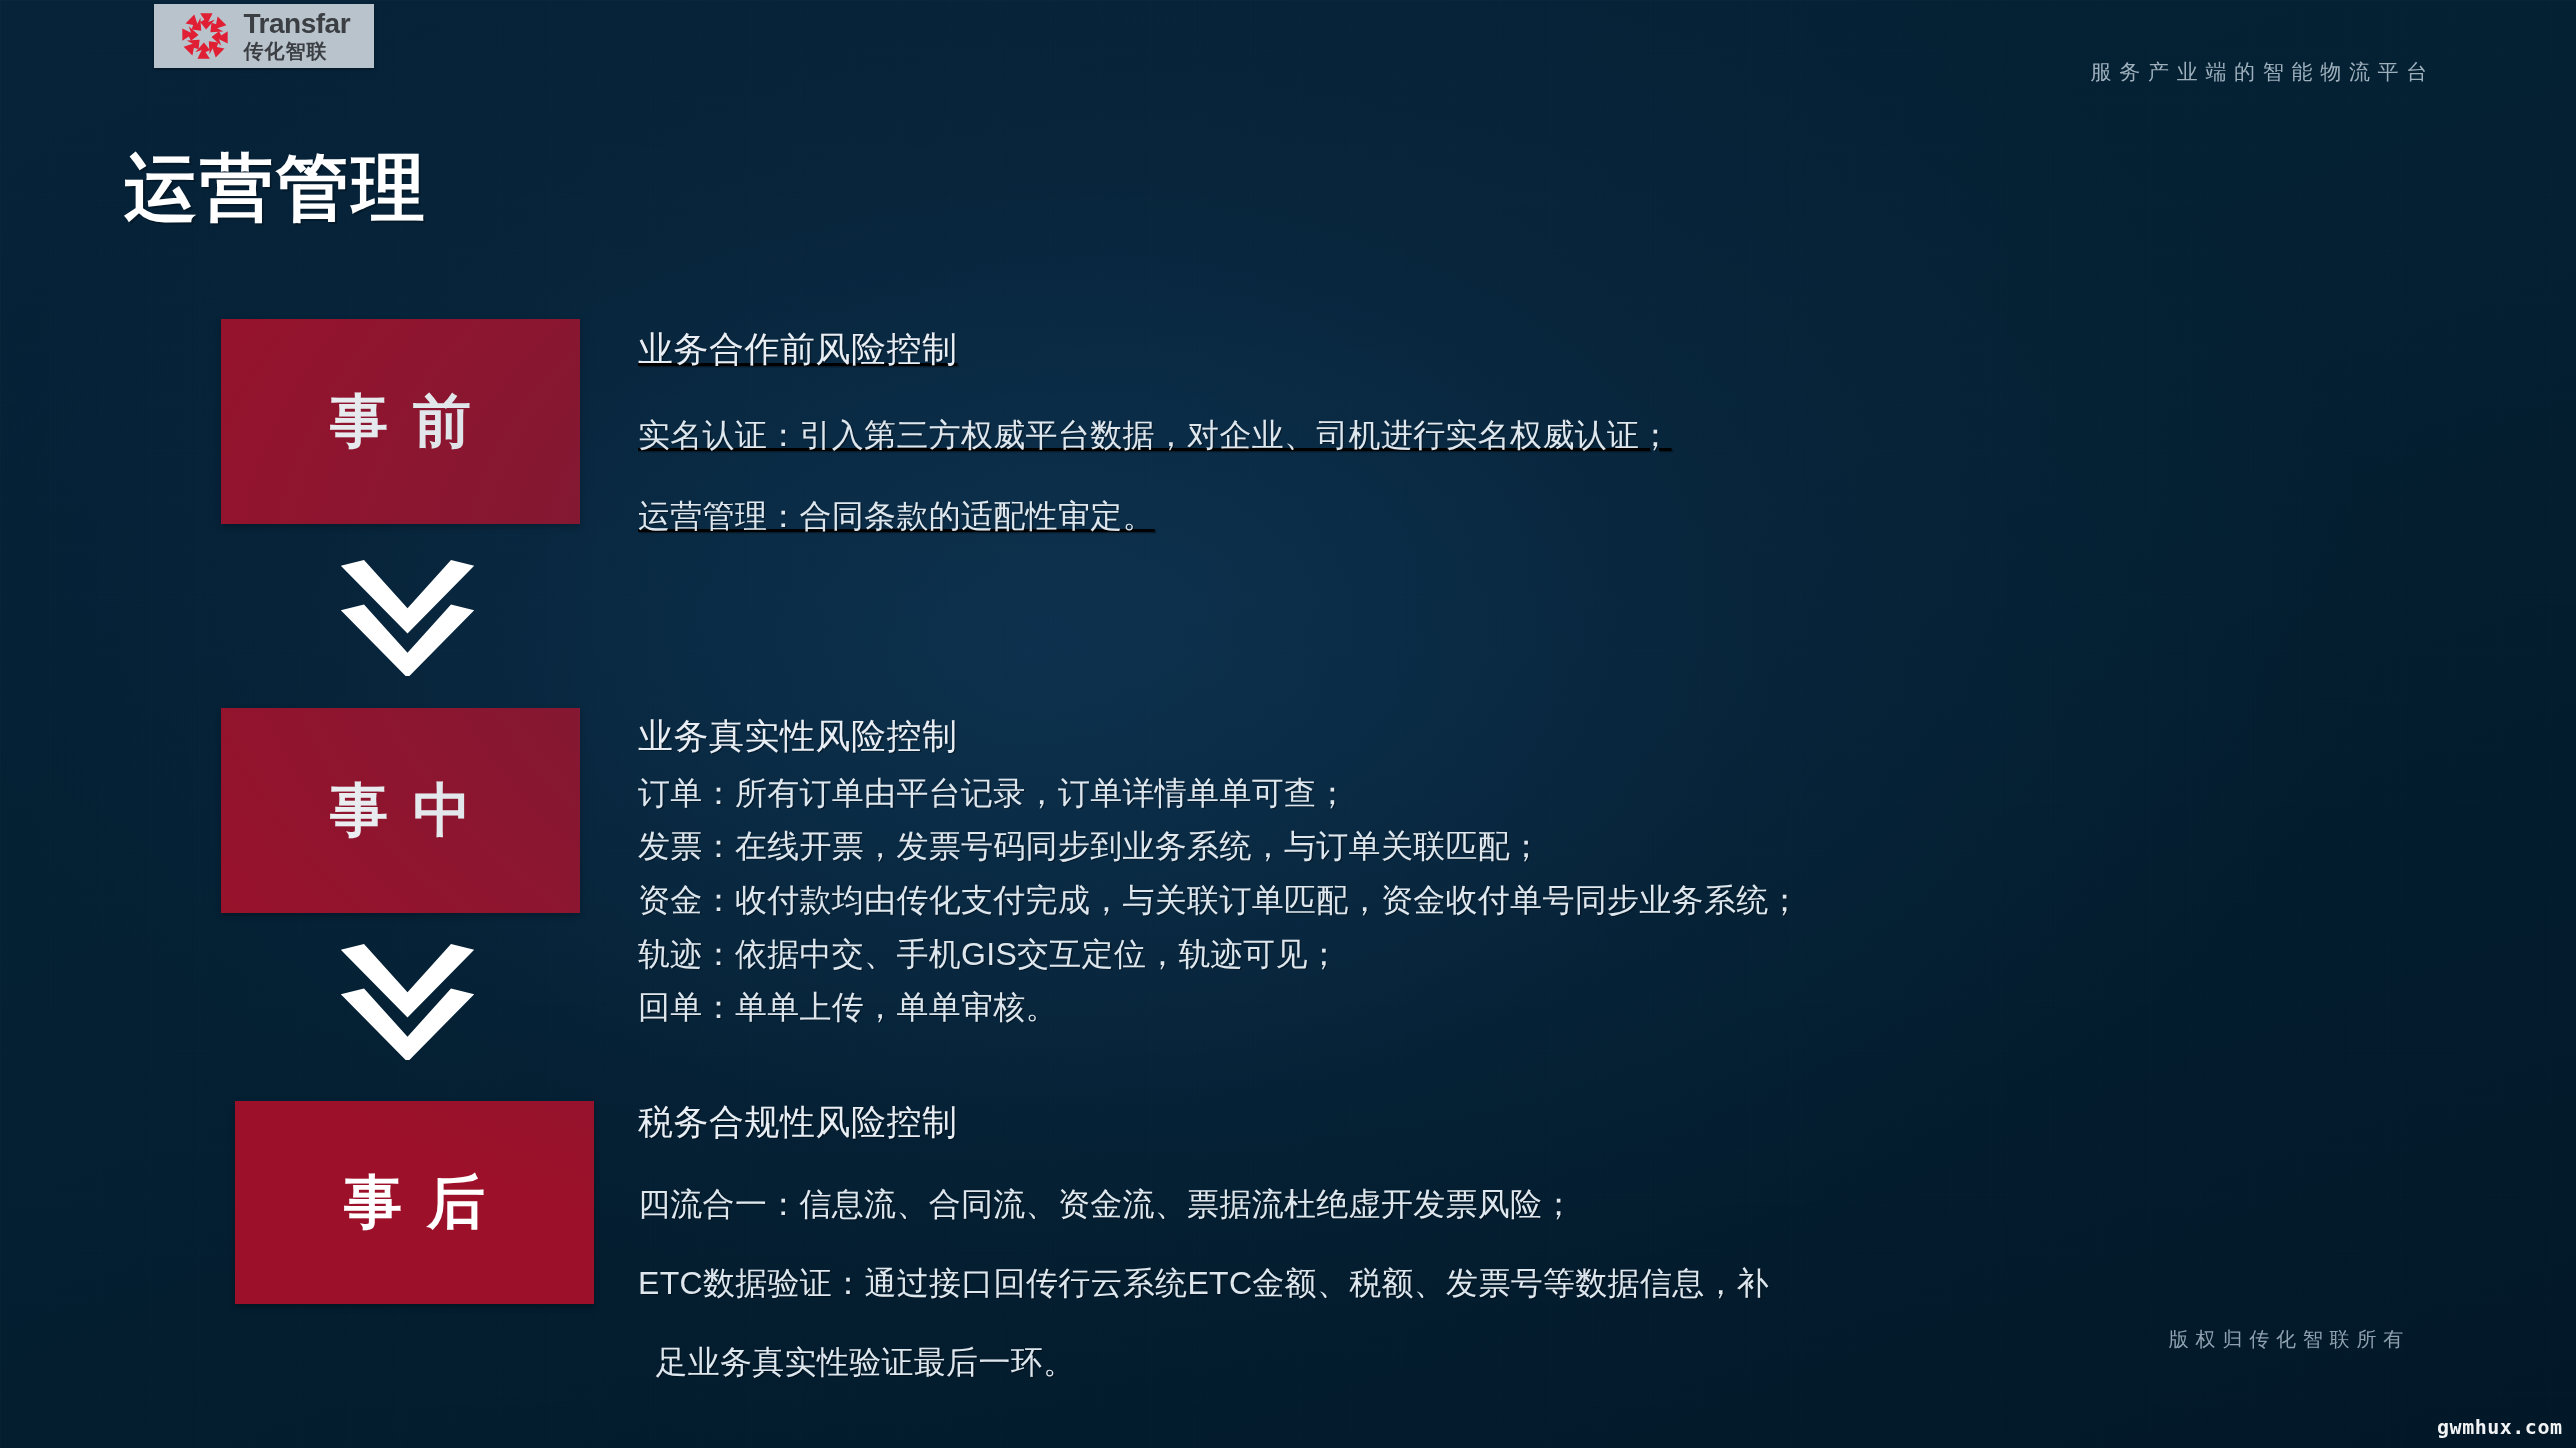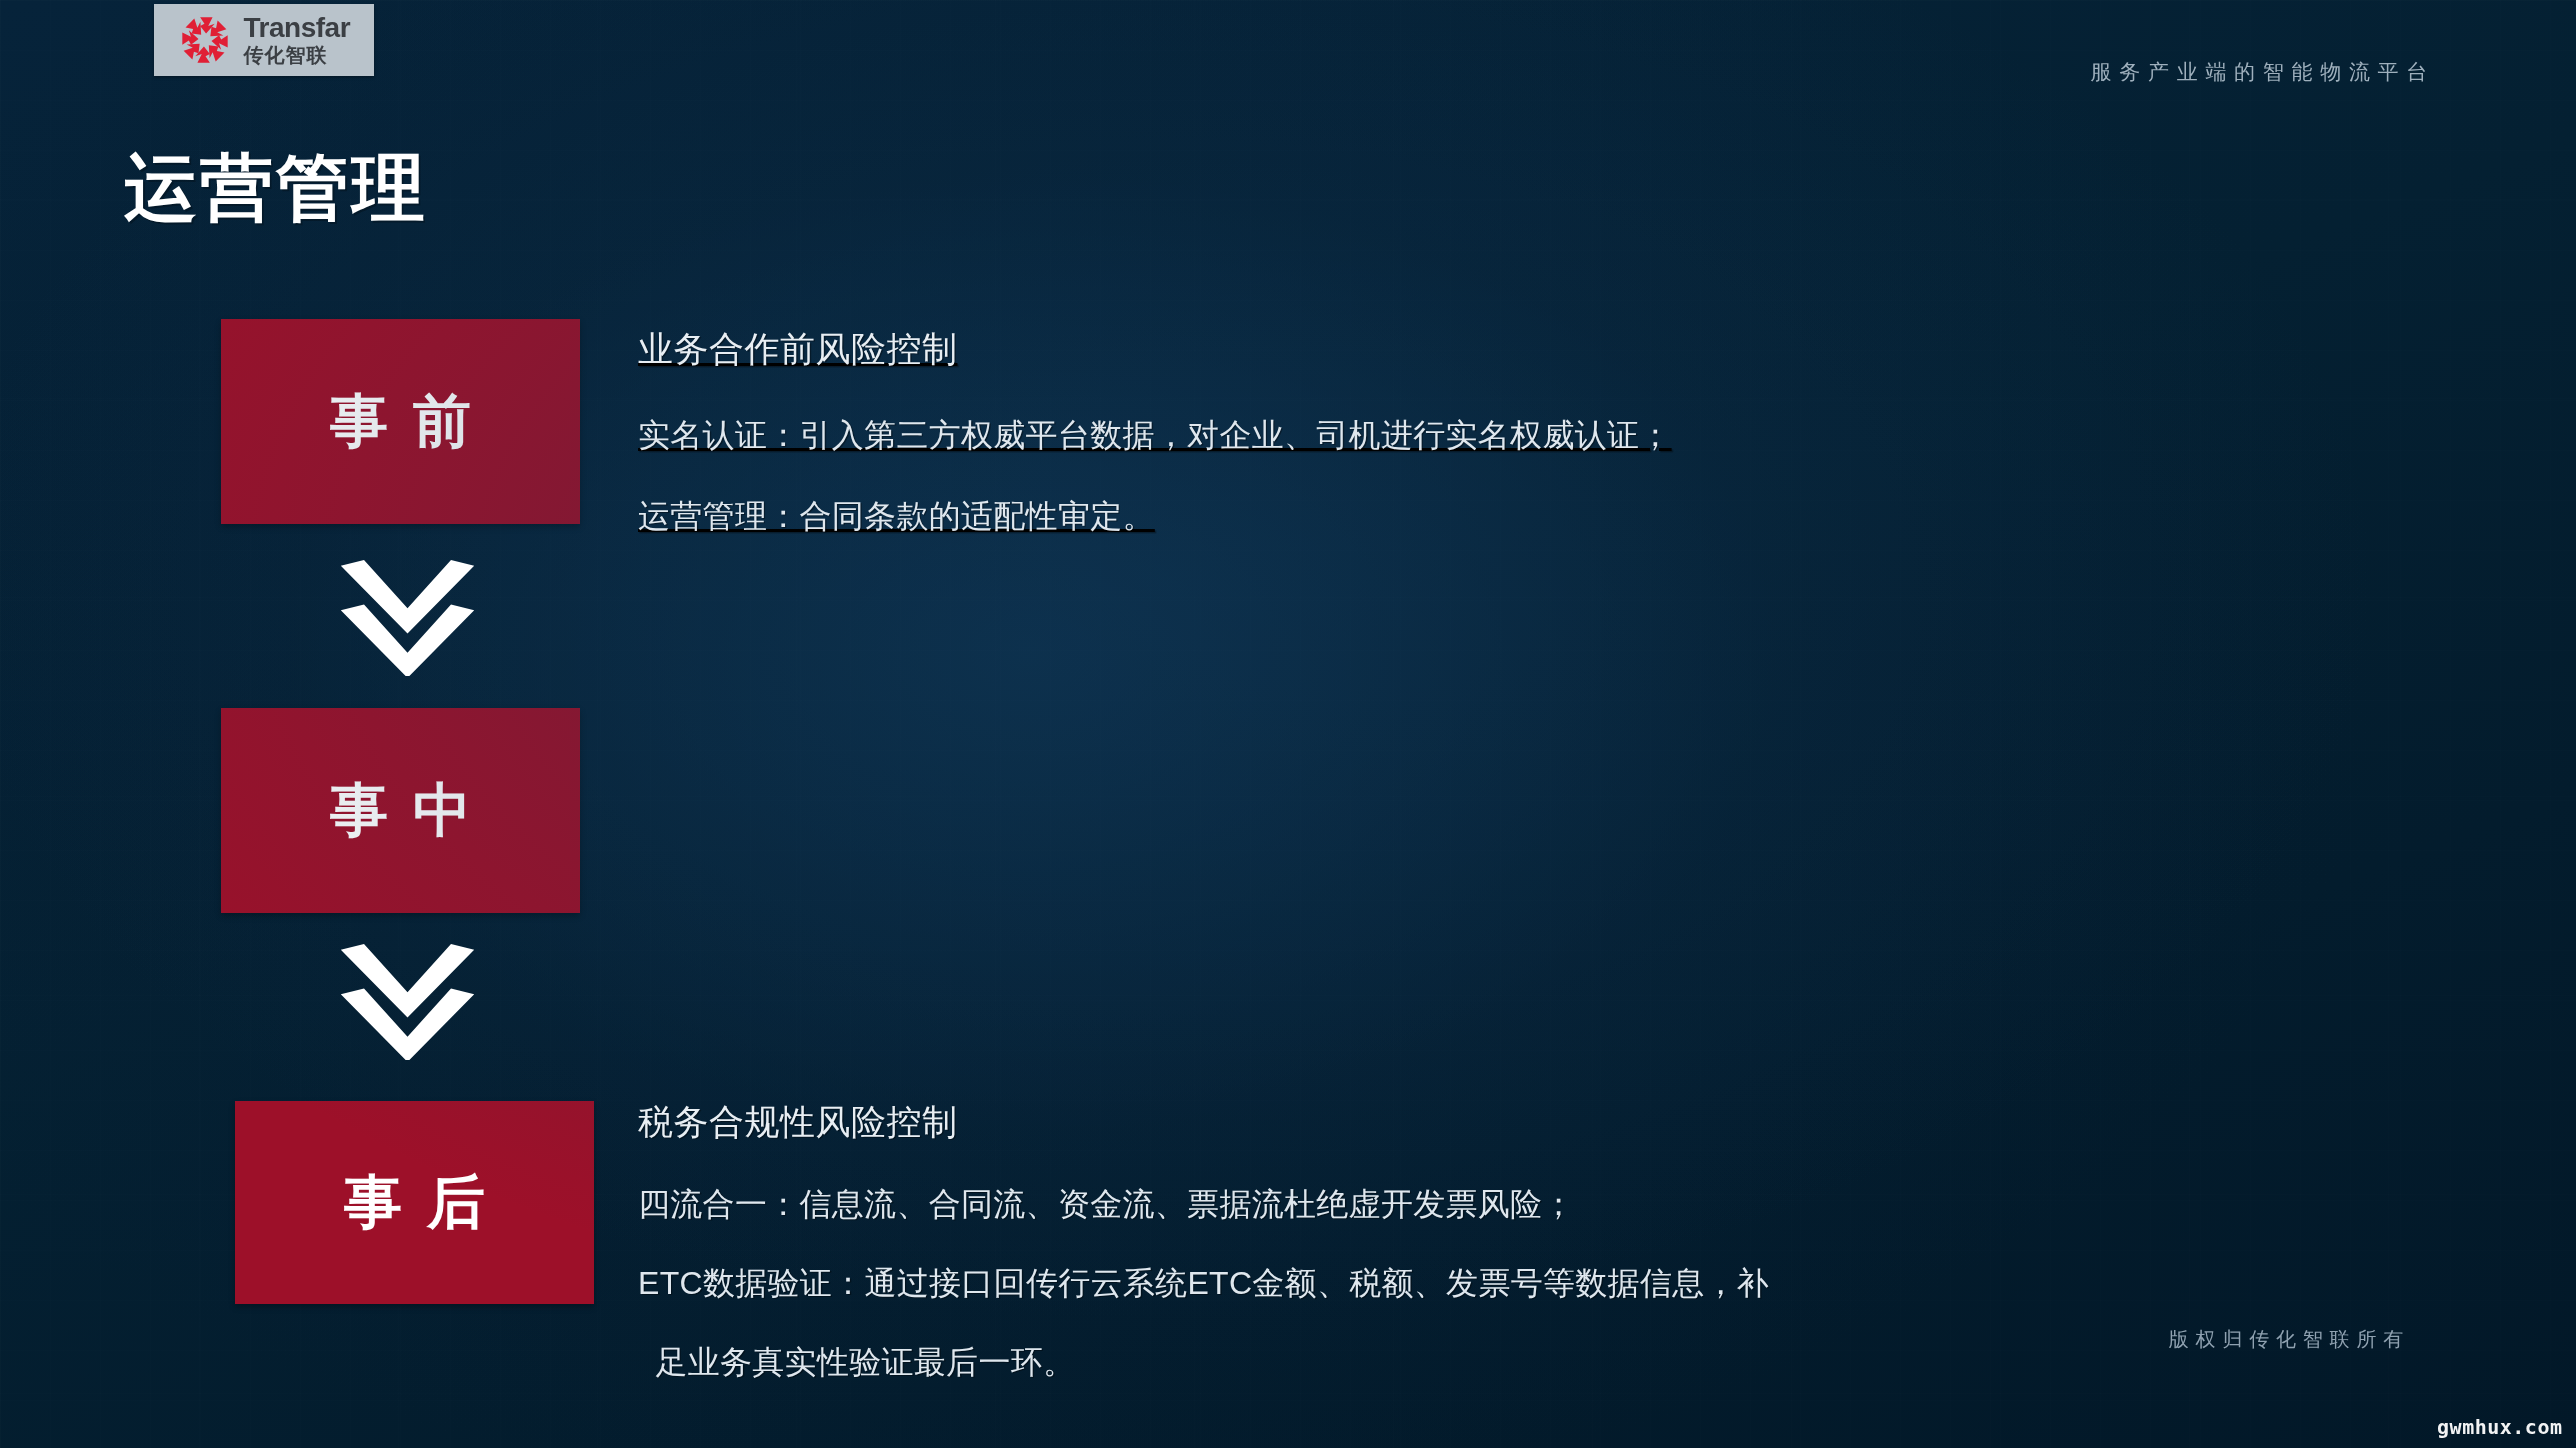--- a/index.html
+++ b/index.html
@@ -42,21 +42,21 @@
     pointer-events: none;
     background: radial-gradient(ellipse 1739px 1062px at 45% 40%, rgba(18,60,94,0.35) 0%, rgba(0,0,0,0) 70%);
   }
 
   .layer { position: relative; z-index: 3; }
 
   
   #logo-box {
     position: absolute;
     left: 154px; top: 3.9px;
-    width: 220px; height: 72px;
+    width: 220px; height: 64px;
     background: #b9c3cb;
     display: flex;
     align-items: center;
     justify-content: center;
     gap: 11.6px;
     box-shadow: 0 1.9px 2.9px rgba(0,0,0,0.35);
   }
   #logo-mark { width: 54px; height: 54px; flex: 0 0 auto; }
   #logo-words { display: flex; flex-direction: column; justify-content: center; line-height: 1; }
   #logo-latin {
@@ -228,20 +228,28 @@
     <div class="block-line">运营管理：合同条款的适配性审定。</div>
   </div>
 
   <svg class="chevron" id="chevron-1" viewBox="0 0 150 122">
     <path d="M6 8 L30 2 L75 52 L120 2 L144 8 L75 78 Z" fill="#ffffff"></path>
     <path d="M6 54 L30 48 L75 98 L120 48 L144 54 L75 124 Z" fill="#ffffff"></path>
   </svg>
 
   <div class="stage-badge" id="badge-2">事中</div>
 
+  <div class="block" id="block-2">
+    <div class="block-heading">业务真实性风险控制</div>
+    <div class="block-line">订单：所有订单由平台记录，订单详情单单可查；</div>
+    <div class="block-line">发票：在线开票，发票号码同步到业务系统，与订单关联匹配；</div>
+    <div class="block-line">资金：收付款均由传化支付完成，与关联订单匹配，资金收付单号同步业务系统；</div>
+    <div class="block-line">轨迹：依据中交、手机GIS交互定位，轨迹可见；</div>
+    <div class="block-line">回单：单单上传，单单审核。</div>
+  </div>
 
   <svg class="chevron" id="chevron-2" viewBox="0 0 150 122">
     <path d="M6 8 L30 2 L75 52 L120 2 L144 8 L75 78 Z" fill="#ffffff"></path>
     <path d="M6 54 L30 48 L75 98 L120 48 L144 54 L75 124 Z" fill="#ffffff"></path>
   </svg>
 
   <div class="stage-badge" id="badge-3">事后</div>
 
   <div class="block" id="block-3">
     <div class="block-heading">税务合规性风险控制</div>

